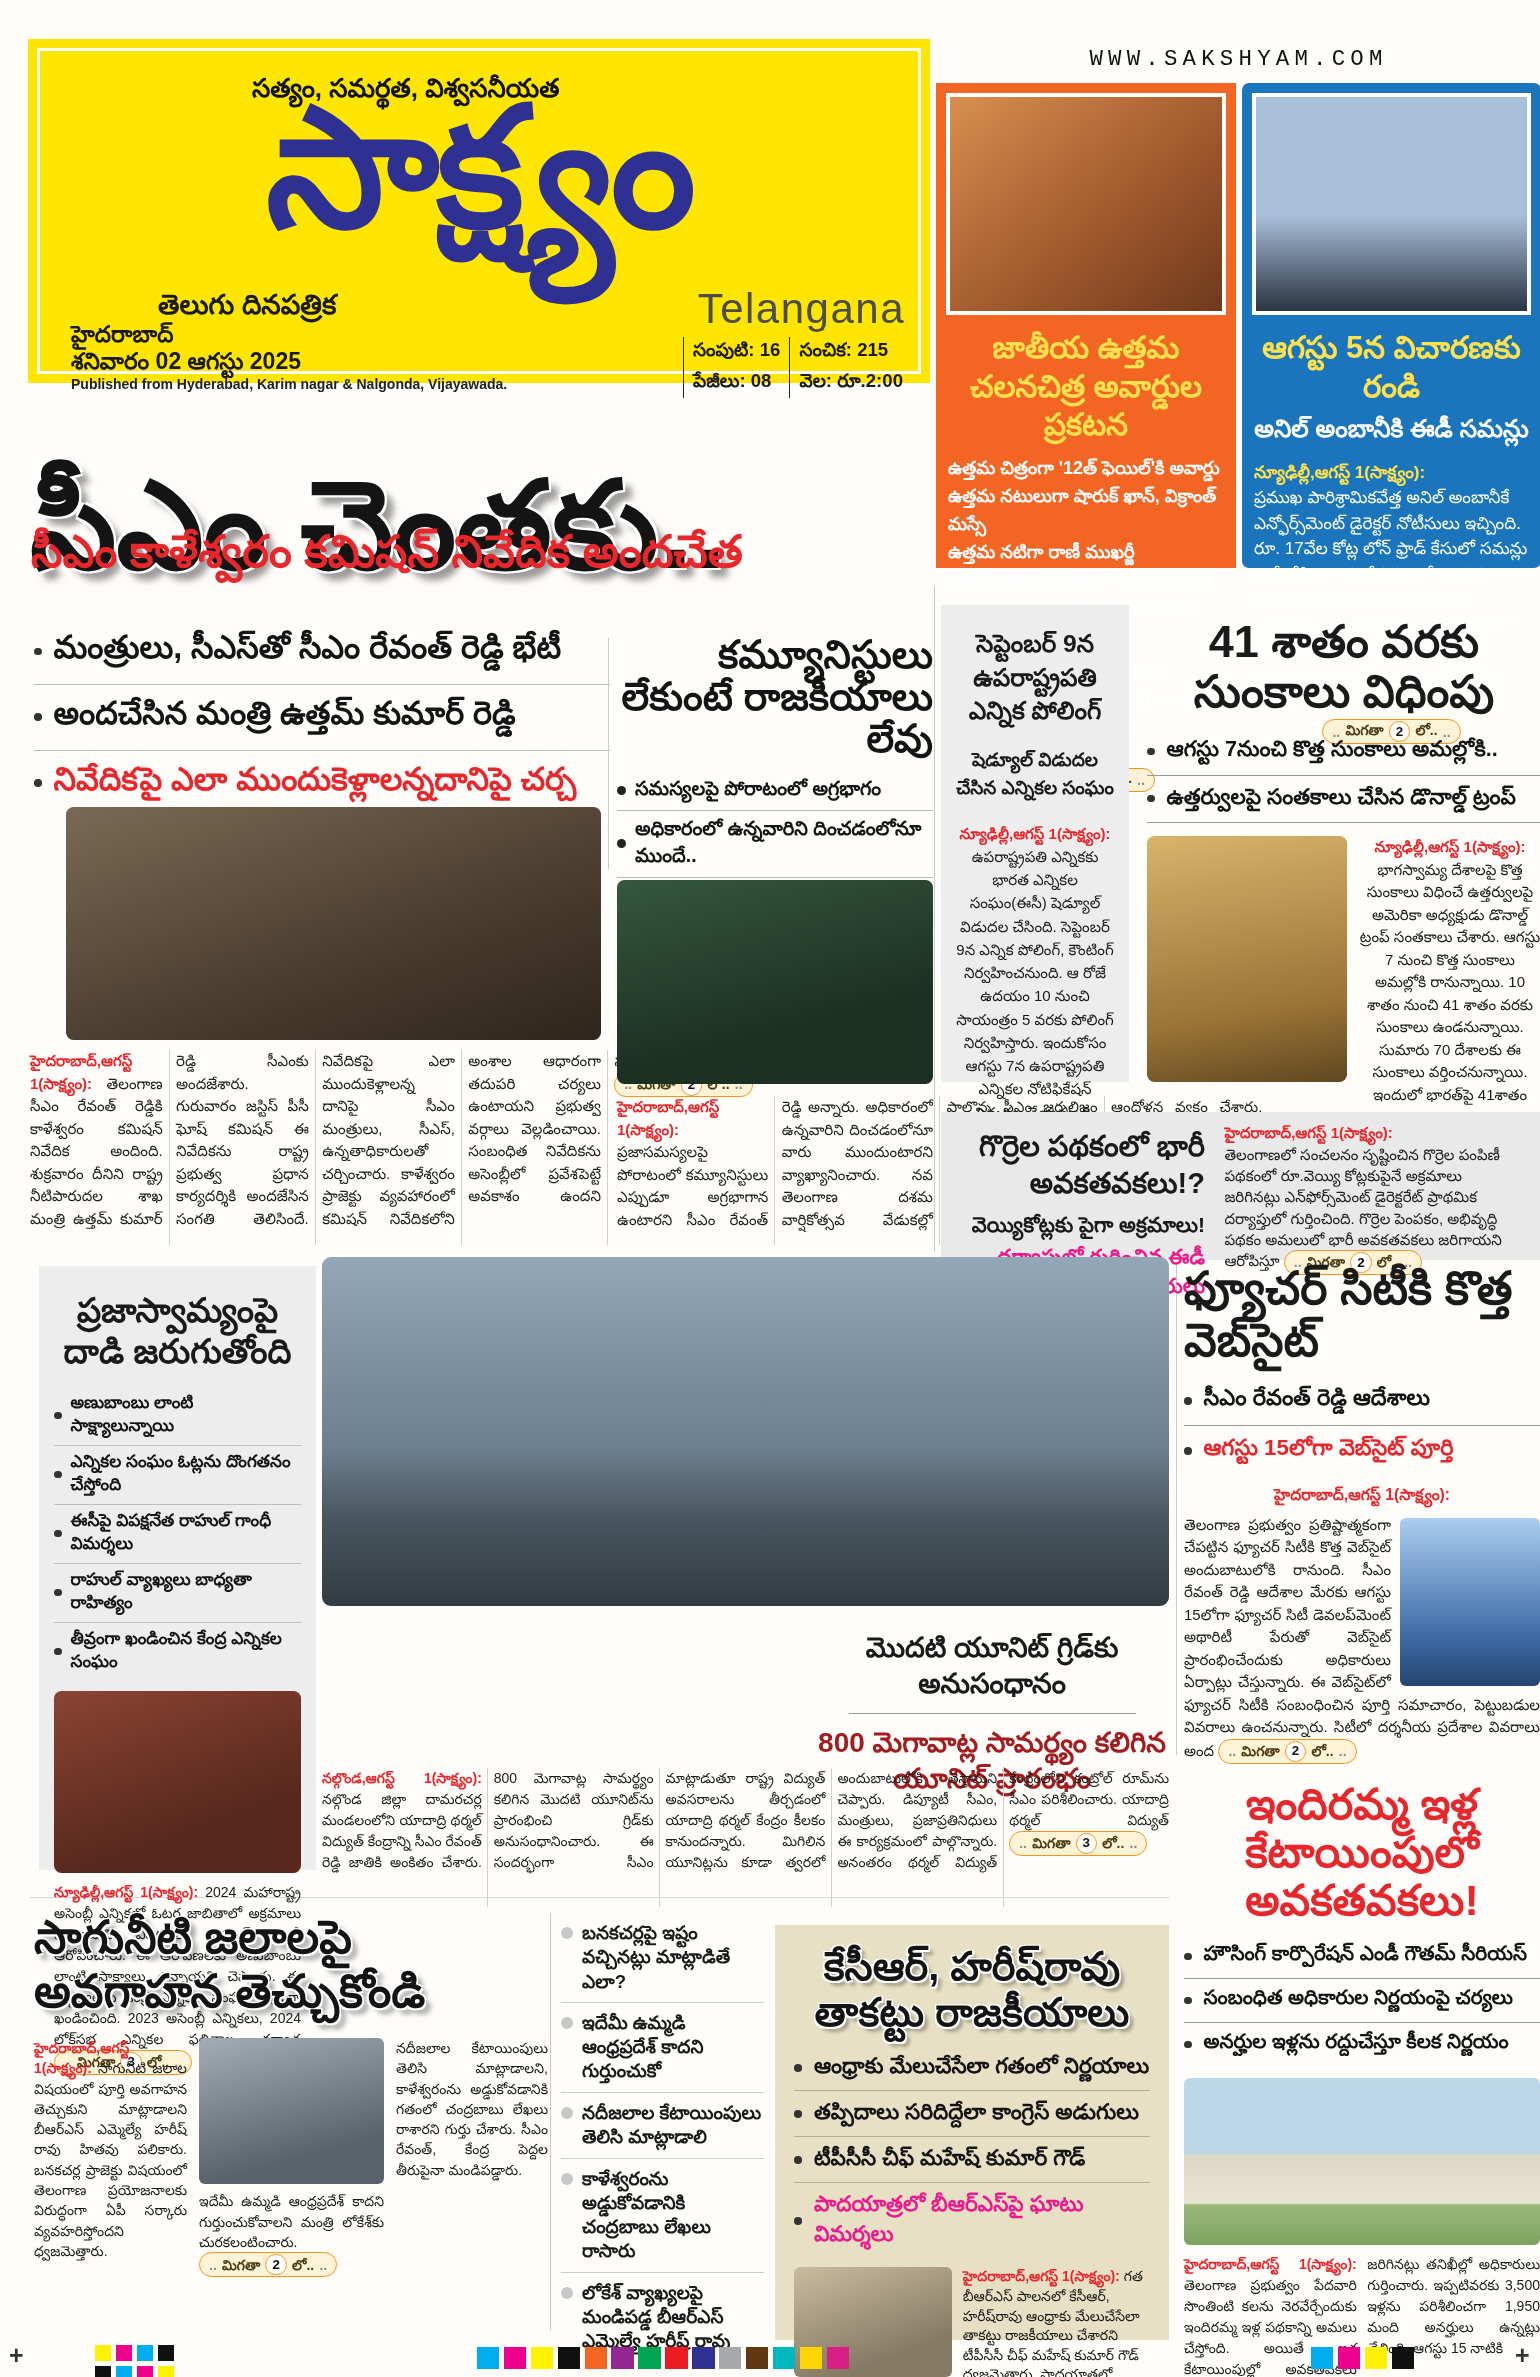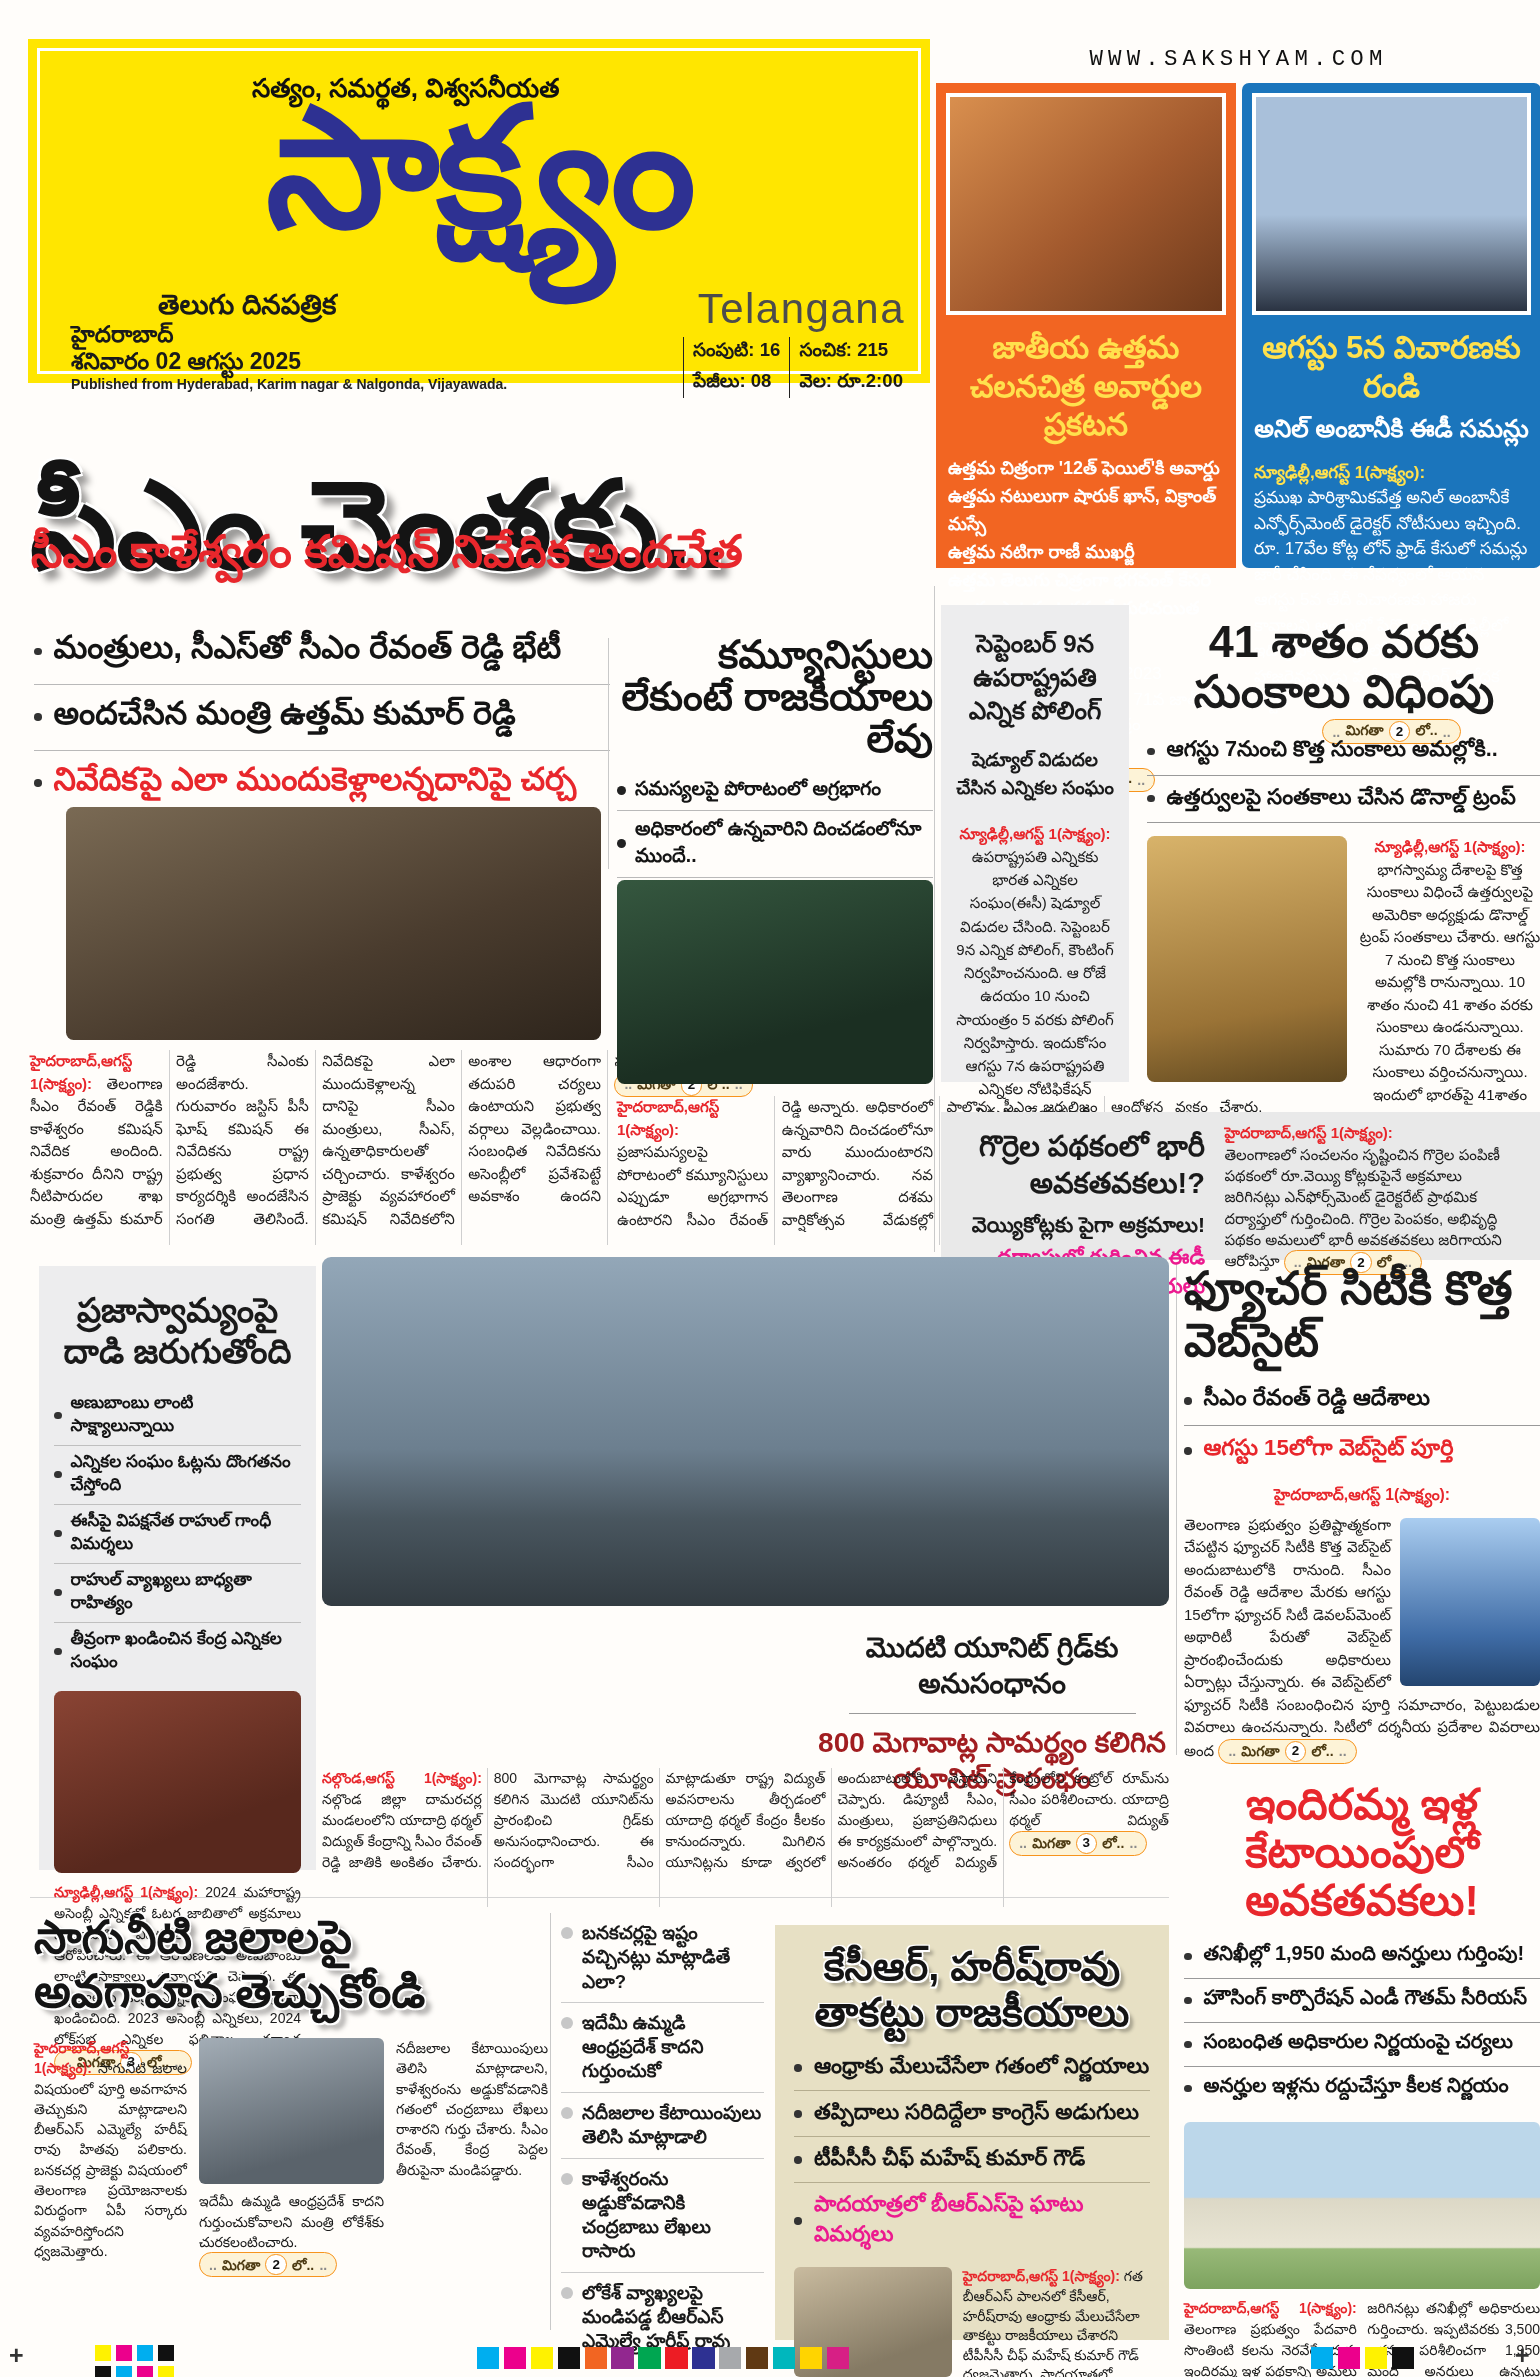--- a/index.html
+++ b/index.html
@@ -411,24 +411,20 @@
       <span class="pill-num">3</span>
       <span>లో..</span>
       </span>
   </div>
 
   <section class="abs ind">
     <h2>ఇందిరమ్మ ఇళ్ల కేటాయింపులో అవకతవకలు!</h2>
     <div style="margin-top:10.4px;">
       <div class="brow">
           <span class="bdot"></span>
-          <span>తనిఖీల్లో 1,950 మంది అనర్హులు గుర్తింపు!</span>
-        </div>
-      <div class="brow">
-          <span class="bdot"></span>
           <span>హౌసింగ్ కార్పొరేషన్ ఎండీ గౌతమ్ సీరియస్</span>
         </div>
       <div class="brow">
           <span class="bdot"></span>
           <span>సంబంధిత అధికారుల నిర్ణయంపై చర్యలు</span>
         </div>
       <div class="brow">
           <span class="bdot"></span>
           <span>అనర్హుల ఇళ్లను రద్దుచేస్తూ కీలక నిర్ణయం</span>
         </div>

